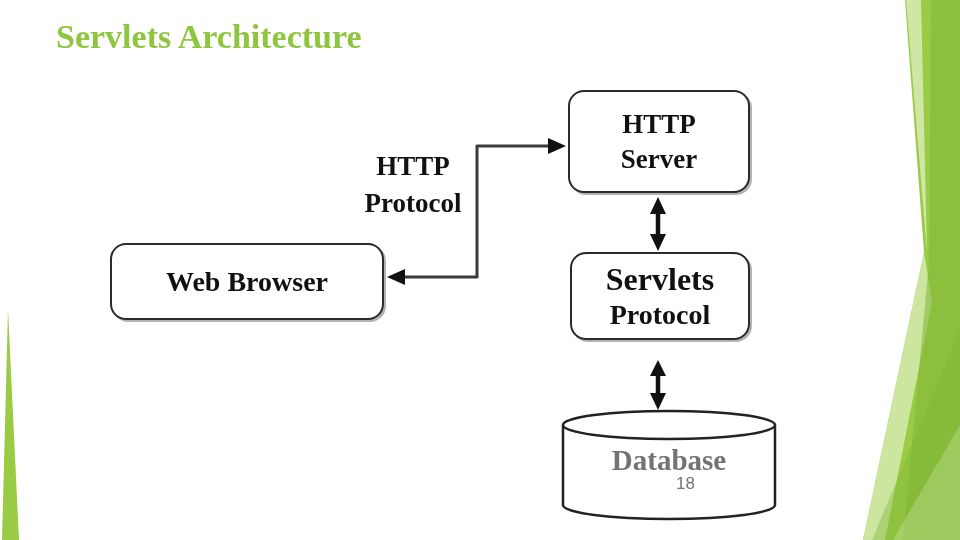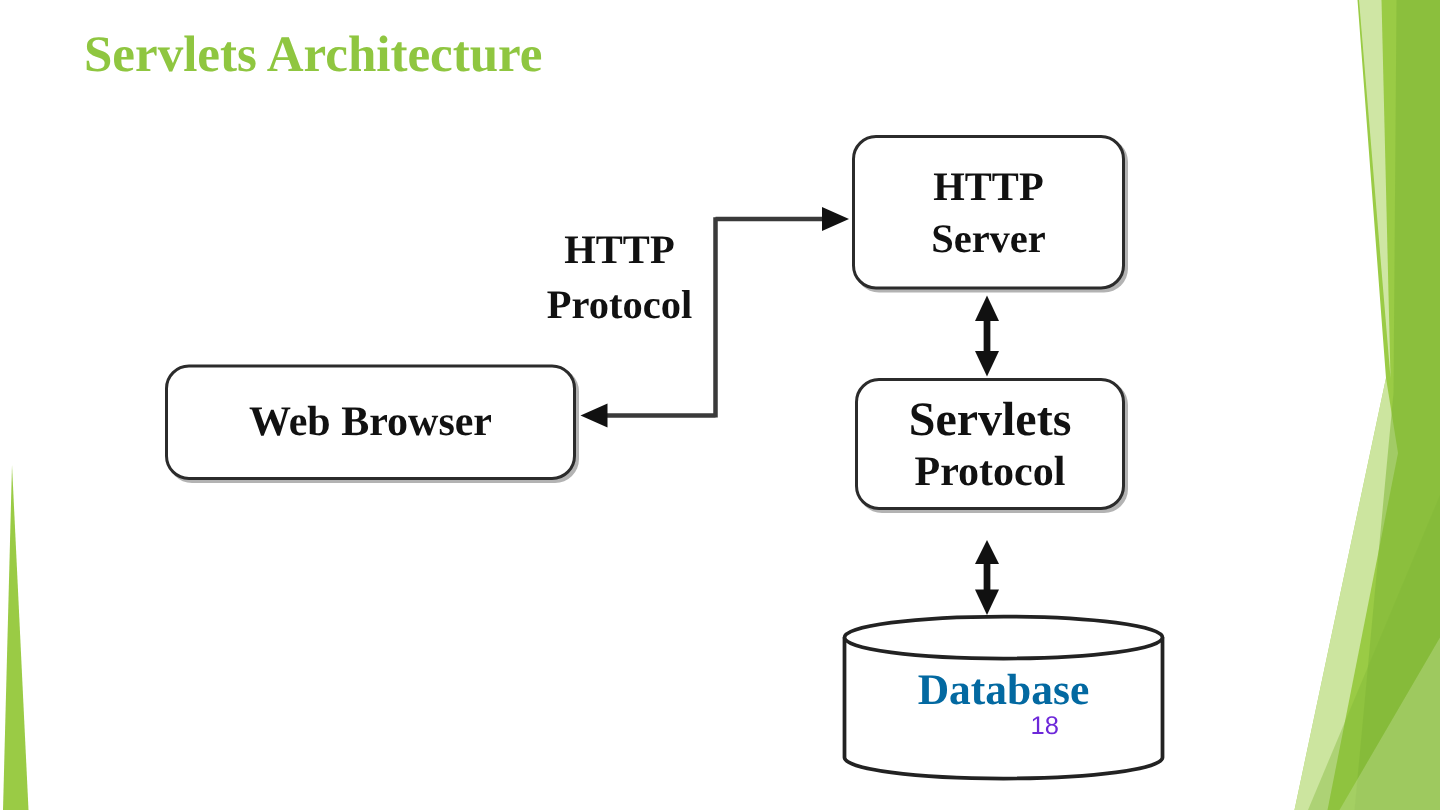--- a/index.html
+++ b/index.html
@@ -42,27 +42,27 @@
     position:absolute;left:338px;top:148px;width:150px;
     text-align:center;
     font-family:"Liberation Serif", serif;
     font-weight:bold;font-size:27px;line-height:37px;
     color:#111;white-space:pre-line;z-index:2;
   }
   .lbl-database{
     position:absolute;left:563px;top:444px;width:212px;
     text-align:center;
     font-family:"Liberation Serif", serif;
-    font-weight:bold;font-size:29px;color:#0369a1;z-index:3;
+    font-weight:bold;font-size:29px;color:#737373;z-index:3;
   }
   .page-number{
     position:absolute;left:676px;top:474px;width:30px;
-    text-align:right;
+    text-align:left;
     font-family:"Liberation Sans", sans-serif;
-    font-size:17px;color:#6d28d9;z-index:4;
+    font-size:17px;color:#737373;z-index:4;
   }
 </style>
 </head>
 <body>
 
 <div class="slide">
 
   <svg class="layer" viewBox="0 0 960 540" aria-hidden="true">
     <polygon points="905,0 960,0 960,540 863,540 924,252" fill="#9ACB45"></polygon>
     <polygon points="906,0 921,0 927,252" opacity="0.85" fill="#D8EBB5"></polygon>

